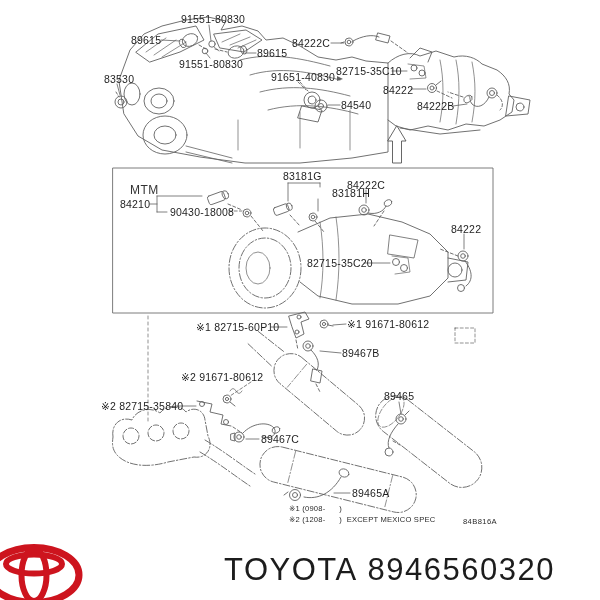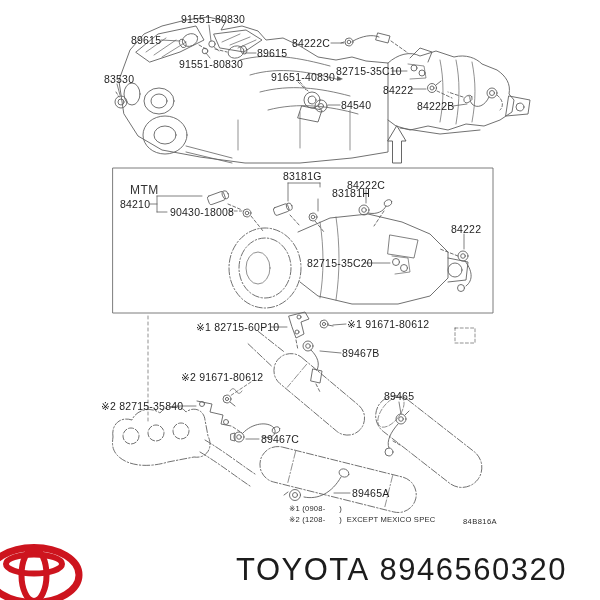--- a/index.html
+++ b/index.html
@@ -20,21 +20,21 @@
   }
   .note-line{
     position:absolute;font-size:7.6px;color:#2a2a2a;white-space:pre;letter-spacing:.2px;line-height:1;
   }
   #note1{left:289px;top:505px;}
   #note2{left:289px;top:516px;}
   #diagram-code{left:463px;top:518px;letter-spacing:.4px;}
   #footer{position:absolute;left:0;top:540px;width:600px;height:60px;}
   #toyota-logo{position:absolute;left:-16px;top:4px;}
   .footer-text{
-    position:absolute;left:236px;top:12px;
+    position:absolute;left:224px;top:12px;
     font-size:31px;color:#1c1c1c;letter-spacing:1.5px;white-space:nowrap;
   }
   .footer-text .num{margin-left:10px;}
   svg *{vector-effect:non-scaling-stroke;}
 </style>
 </head>
 <body>
 
 <div id="stage">
 

